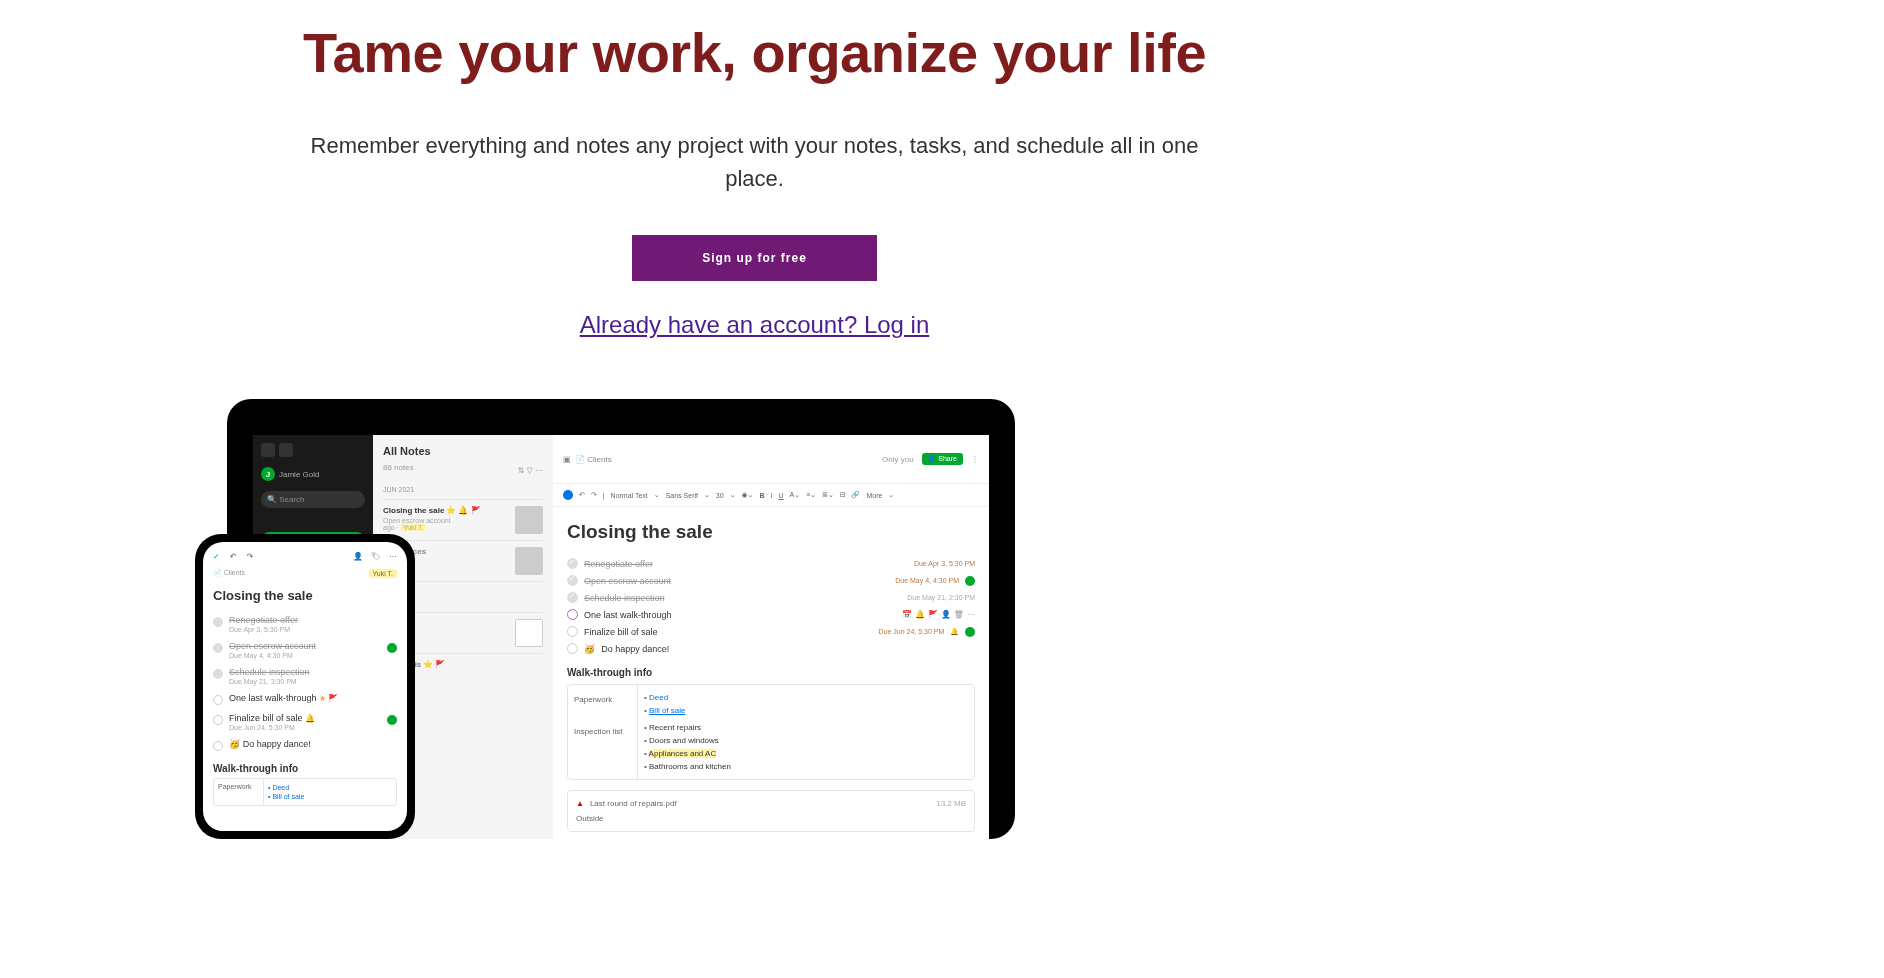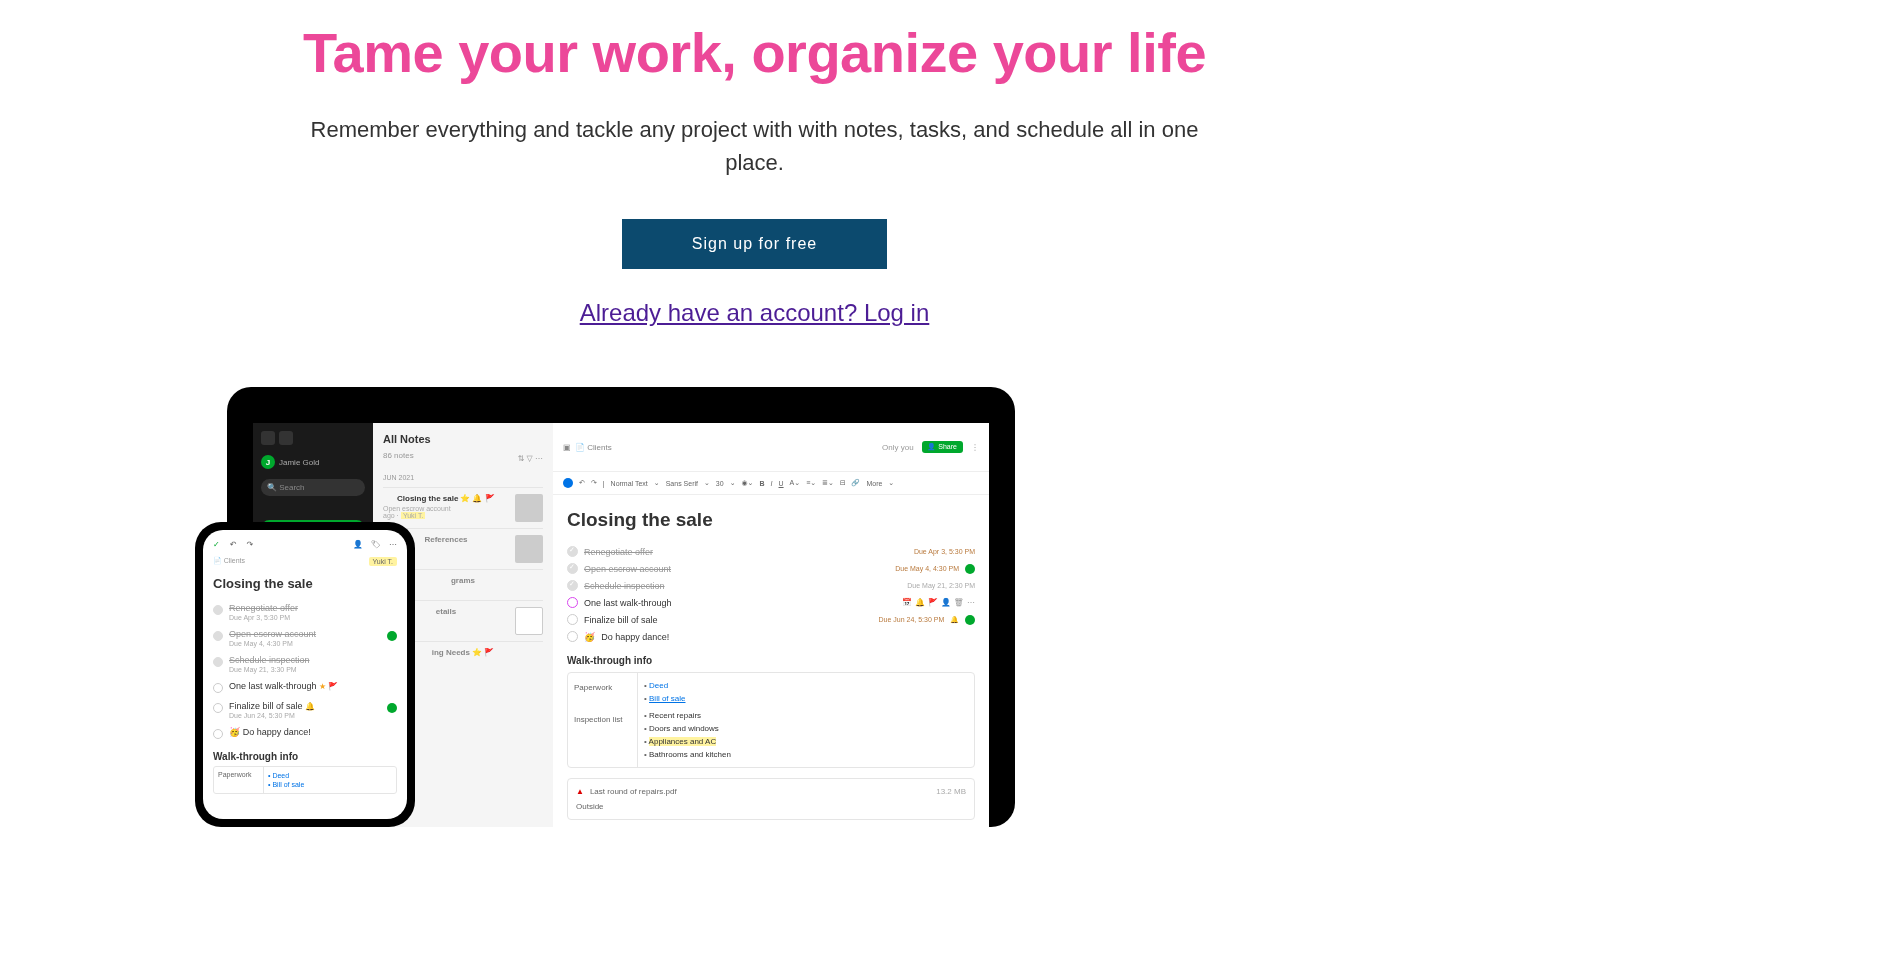--- a/index.html
+++ b/index.html
@@ -1,41 +1,41 @@
 <!DOCTYPE html>
 <html><head>
 <meta charset="utf-8">
 <style>
 * { margin:0; padding:0; box-sizing:border-box; }
 body { font-family: -apple-system, BlinkMacSystemFont, "Segoe UI", Helvetica, Arial, sans-serif; background:#fff; color:#333; width:1509px; }
 .hero { text-align:center; padding:20px 40px 40px; }
-.hero h1 { font-size:56px; font-weight:800; color:#ec4899; margin-bottom:28px; letter-spacing:-0.5px; }
+.hero h1 { font-size:56px; font-weight:800; color:#7f1d1d; margin-bottom:44px; letter-spacing:-0.5px; }
 .hero p.sub { font-size:22px; color:#333; max-width:930px; margin:0 auto 40px; line-height:1.5; }
-.cta-btn { display:inline-block; background:#0c4a6e; color:#fff; font-size:16px; font-weight:400; letter-spacing:1px; padding:16px 70px; border:none; cursor:pointer; }
+.cta-btn { display:inline-block; background:#701a75; color:#fff; font-size:12px; font-weight:700; letter-spacing:1px; padding:16px 70px; border:none; cursor:pointer; }
 .login-link { display:block; margin-top:30px; font-size:24px; color:#4c1d95; text-decoration:underline; cursor:pointer; }
 .content-row { display:flex; align-items:flex-start; padding:20px 40px 0; }
 .mockups { position:relative; width:860px; height:440px; margin-left:155px; flex:0 0 auto; overflow:hidden; }
 .tablet { position:absolute; left:32px; top:0; width:788px; height:440px; background:#000; border-radius:24px; padding:36px 26px 0; }
 .tablet-screen { background:#1a1a1a; height:100%; border-radius:0; display:flex; overflow:hidden; }
 .t-sidebar { width:120px; background:#1a1a1a; color:#aaa; font-size:8px; padding:8px; }
 .t-nav { display:flex; gap:4px; margin-bottom:10px; }
 .t-nav span { width:14px; height:14px; background:#333; border-radius:3px; display:inline-block; }
 .t-user { display:flex; align-items:center; gap:4px; margin-bottom:10px; }
 .avatar-circle { width:14px; height:14px; background:#00a82d; border-radius:50%; color:#fff; font-size:8px; display:flex; align-items:center; justify-content:center; font-weight:600; }
 .t-search { background:#333; border-radius:10px; padding:4px 6px; color:#888; margin-bottom:24px; }
 .t-new { background:#00a82d; border-radius:10px; padding:4px 6px; color:#fff; display:flex; align-items:center; justify-content:space-between; }
 .t-notelist { width:180px; background:#f5f5f5; color:#333; font-size:8px; padding:10px; }
 .t-notelist h4 { font-size:11px; font-weight:600; margin-bottom:6px; }
 .t-count { color:#999; margin-bottom:6px; }
 .t-month { color:#999; font-size:7px; margin:8px 0 6px; }
 .t-note-item { display:flex; gap:6px; padding:6px 0; border-top:1px solid #e5e5e5; }
 .t-note-item .txt { flex:1; }
 .t-note-item .thumb { width:28px; height:28px; background:#ccc; border-radius:2px; flex:0 0 auto; }
 .t-note-item .thumb.qr { background:#fff; border:1px solid #ccc; }
-.t-note-item .title { font-weight:600; color:#888; margin-bottom:2px;text-align:center; }
+.t-note-item .title { font-weight:600; color:#888; margin-bottom:2px; }
 .t-note-item.active .title { color:#333; }
 .t-note-item .meta { color:#aaa; font-size:7px; }
 .t-editor { flex:1; background:#fff; color:#333; font-size:8px; }
 .t-ed-top { display:flex; justify-content:space-between; align-items:center; padding:18px 10px; border-bottom:1px solid #eee; }
 .share-btn { background:#00a82d; color:#fff; font-size:7px; padding:2px 6px; border-radius:3px; }
 .t-toolbar { display:flex; gap:6px; align-items:center; padding:6px 10px; border-bottom:1px solid #eee; color:#666; font-size:7px; }
 .t-toolbar .pill { background:#0073e6; width:10px; height:10px; border-radius:50%; }
 .t-ed-body { padding:14px 14px; }
 .t-ed-body h2 { font-size:19px; font-weight:700; margin-bottom:12px; }
 .task-row { display:flex; align-items:center; gap:6px; padding:3px 0; font-size:9px; }
@@ -95,21 +95,21 @@
 .features { margin-left:80px; width:300px; padding-top:82px; }
 .feat { margin-bottom:36px; }
 .feat h3 { font-size:16px; font-weight:800; letter-spacing:1px; color:#1a1a1a; margin-bottom:14px; }
 .feat p { font-size:16px; color:#333; line-height:1.55; }
 </style>
 </head>
 <body>
 
 <div class="hero">
   <h1>Tame your work, organize your life</h1>
-  <p class="sub">Remember everything and tackle any project with with notes, tasks, and schedule all in one place.</p>
+  <p class="sub">Remember everything and notes any project with your notes, tasks, and schedule all in one place.</p>
   <button class="cta-btn">Sign up for free</button>
   <a class="login-link">Already have an account? Log in</a>
 </div>
 
 <div class="content-row">
   <div class="mockups">
 
     <div class="tablet">
       <div class="tablet-screen">
         <div class="t-sidebar">

